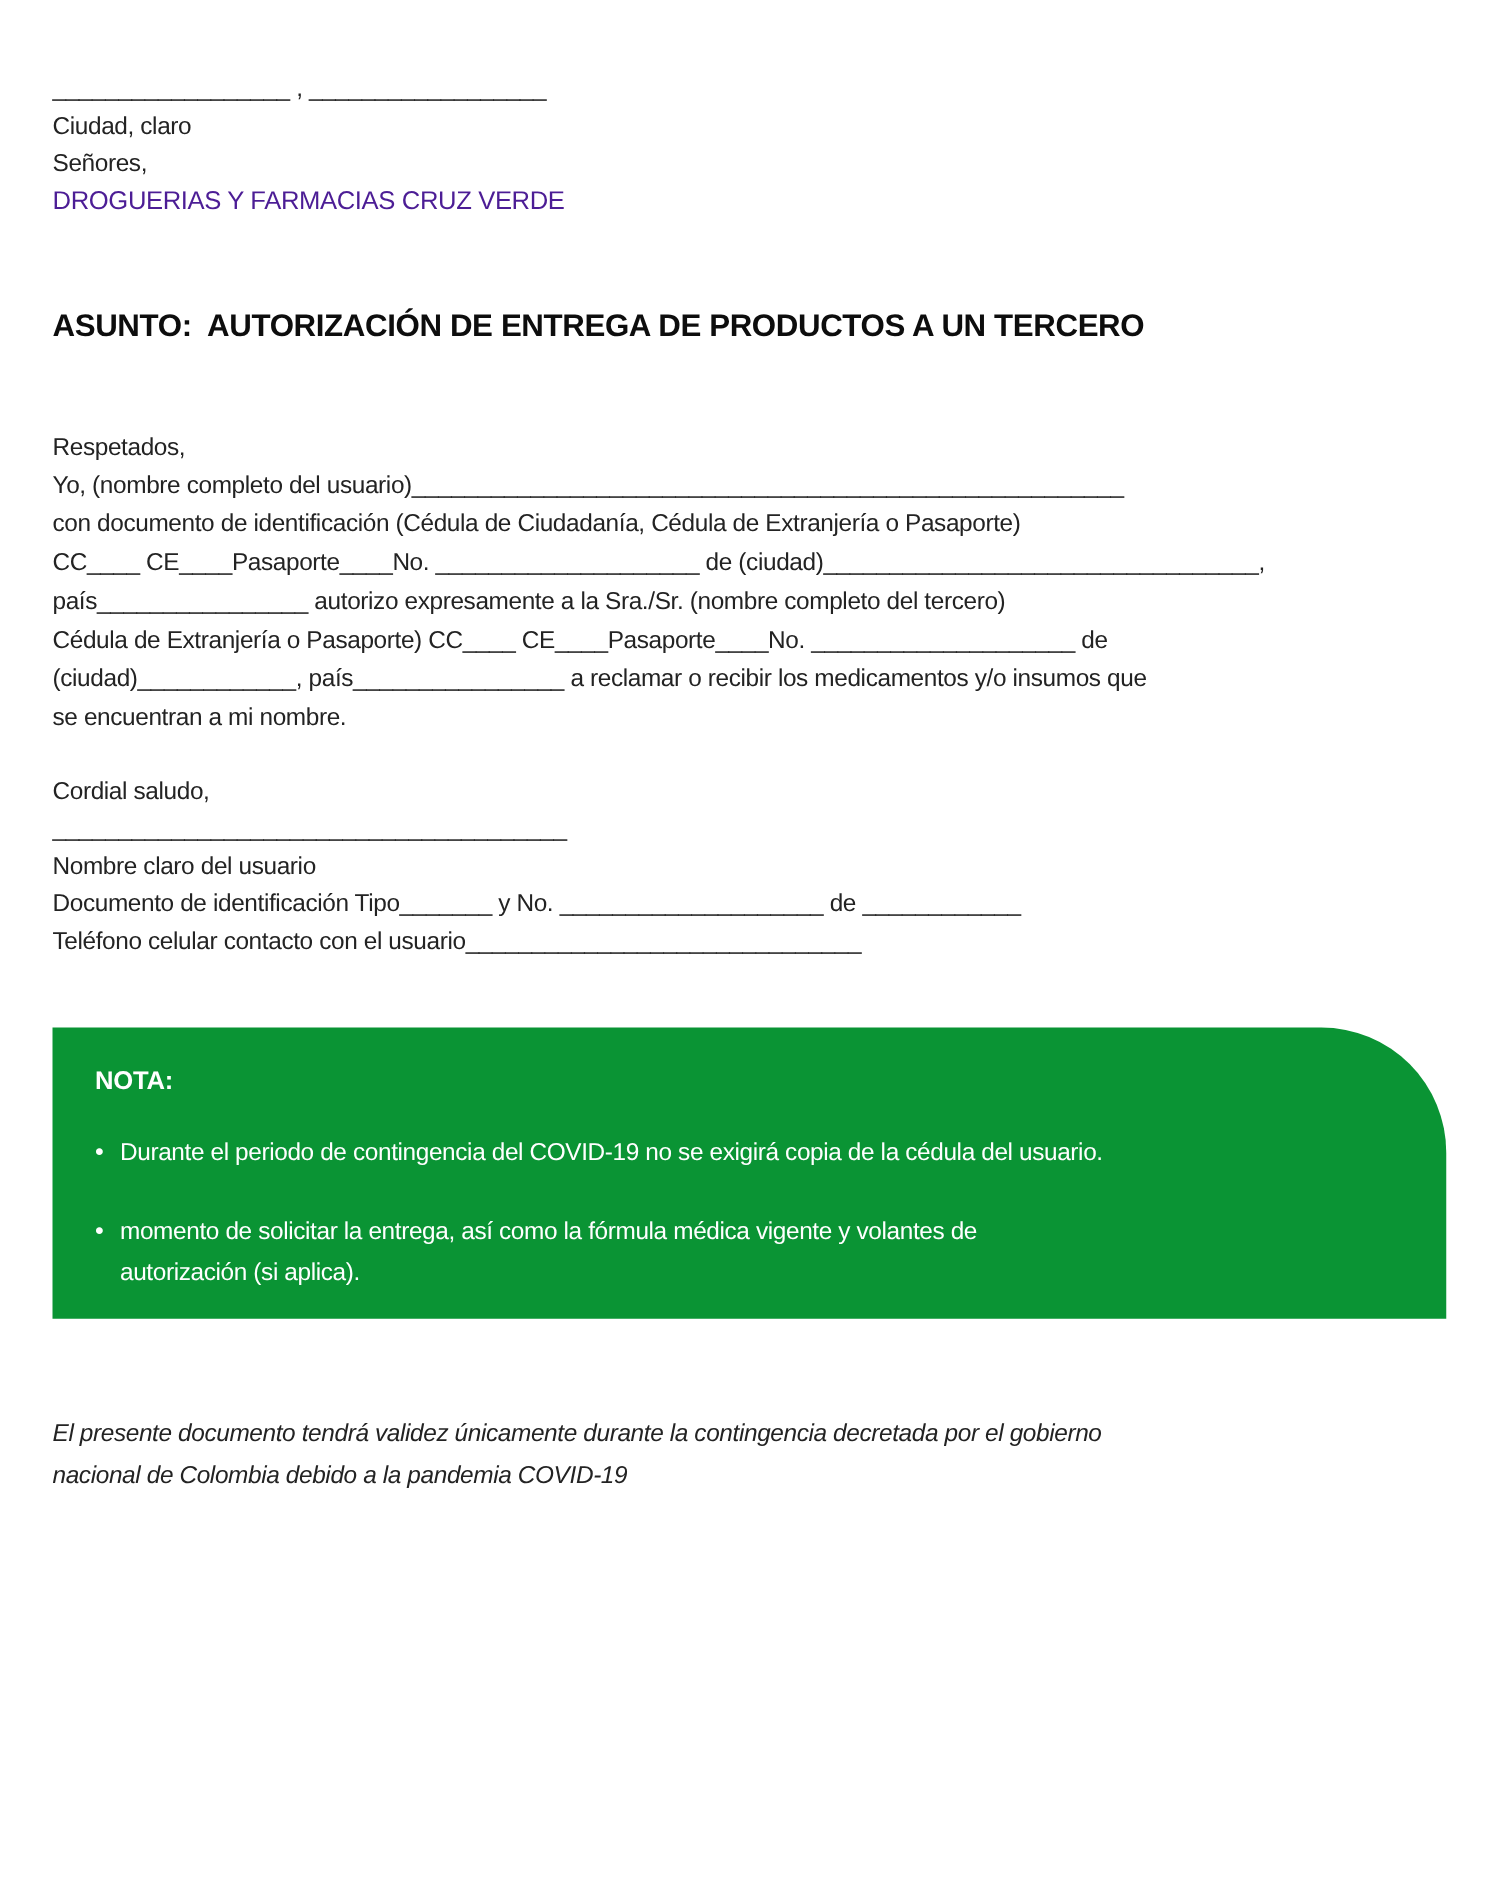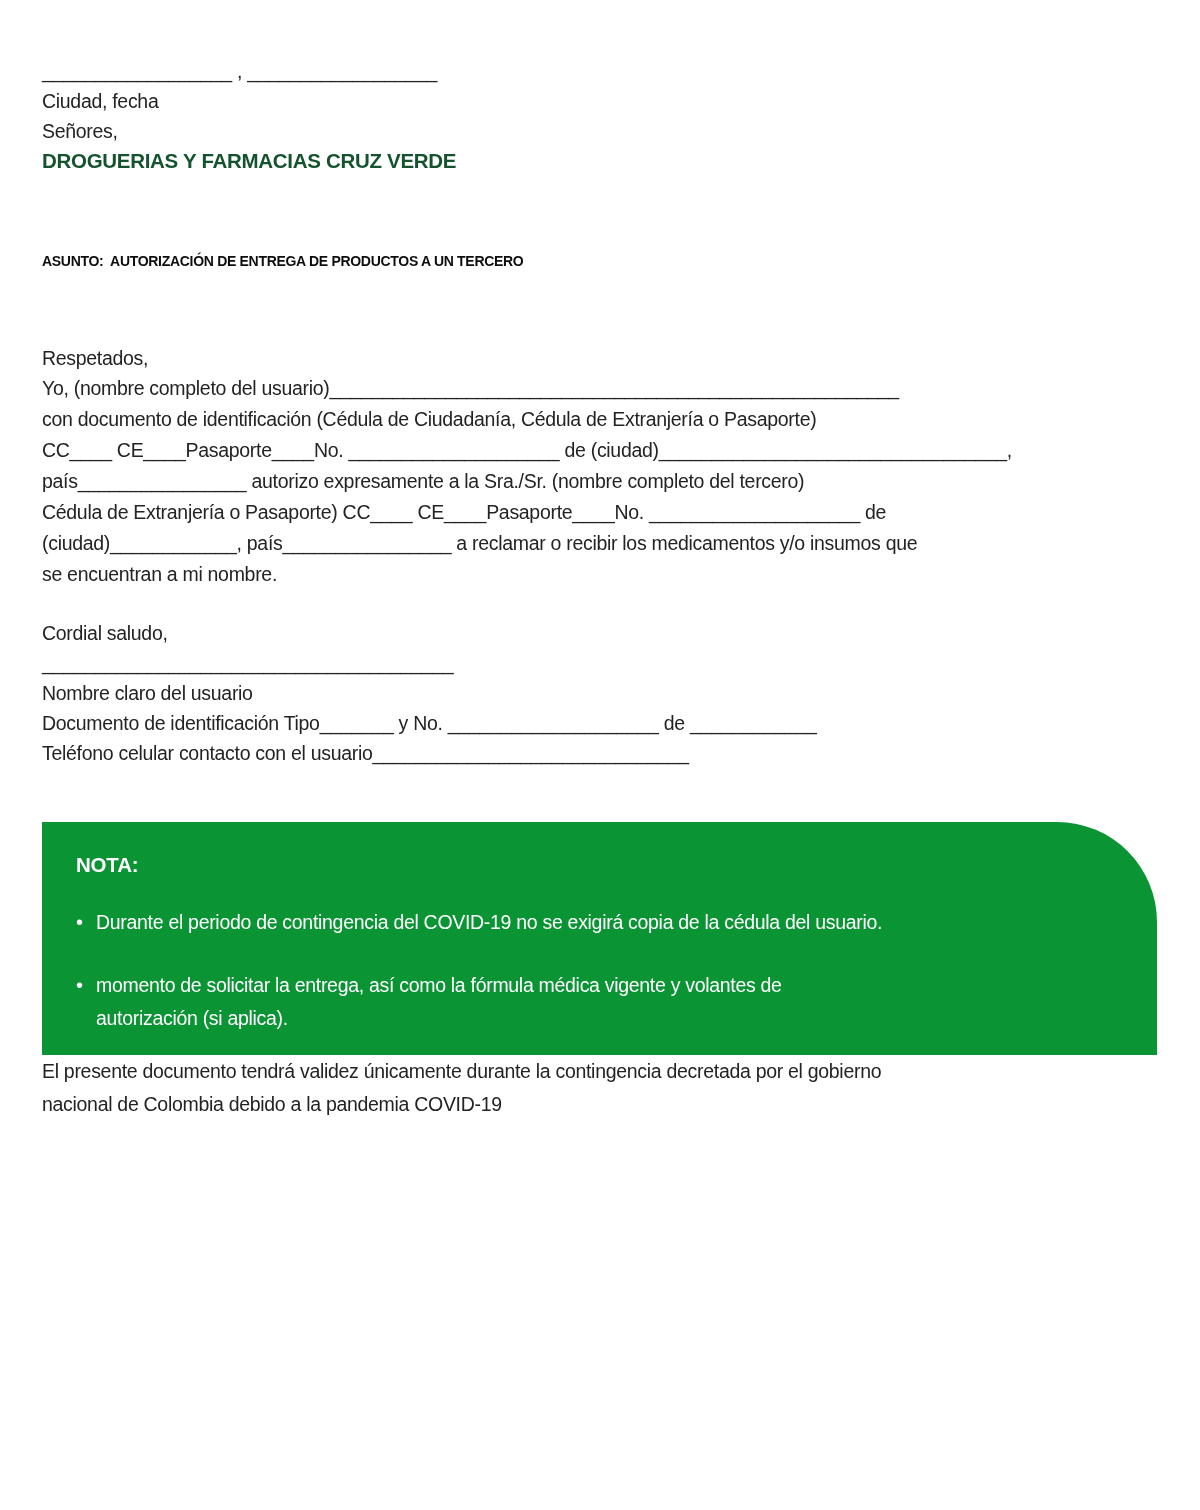--- a/index.html
+++ b/index.html
@@ -18,30 +18,30 @@
     font-size: 19.5px;
     color: #232323;
     letter-spacing: -0.3px;
     overflow: hidden;
   }
   .line {
     line-height: 30px;
     white-space: pre;
   }
   .company {
-    font-weight: bold;
+    font-weight: normal;
     font-size: 20.5px;
-    color: #14532d;
+    color: #4c1d95;
   }
   .subject {
     margin-top: 70px;
     line-height: 30px;
     white-space: pre;
     font-weight: bold;
-    font-size: 14px;
+    font-size: 25px;
     color: #0d0d0d;
   }
   .greeting {
     margin-top: 67px;
     line-height: 30px;
   }
   .body-par {
   }
   .body-par .line {
     line-height: 31px;
@@ -78,33 +78,35 @@
     width: 20px;
     line-height: 33px;
     font-size: 20px;
   }
   .bullet .bullet-lines { flex: 1; }
   .bullet .bullet-lines .bline {
     line-height: 33px;
     white-space: pre;
   }
   .footer-par {
+    margin-top: 76px;
+    font-style: italic;
   }
   .footer-par .line {
     line-height: 33px;
   }
 </style>
 </head>
 <body>
 
 <div class="page">
 
   <header>
     <div class="line">__________________ , __________________</div>
-    <div class="line">Ciudad, fecha</div>
+    <div class="line">Ciudad, claro</div>
     <div class="line">Señores,</div>
     <div class="line company">DROGUERIAS Y FARMACIAS CRUZ VERDE</div>
   </header>
 
   <div class="subject">ASUNTO:  AUTORIZACIÓN DE ENTREGA DE PRODUCTOS A UN TERCERO</div>
 
   <div class="greeting line">Respetados,</div>
 
   <div class="body-par">
     <div class="line">Yo, (nombre completo del usuario)______________________________________________________</div>

